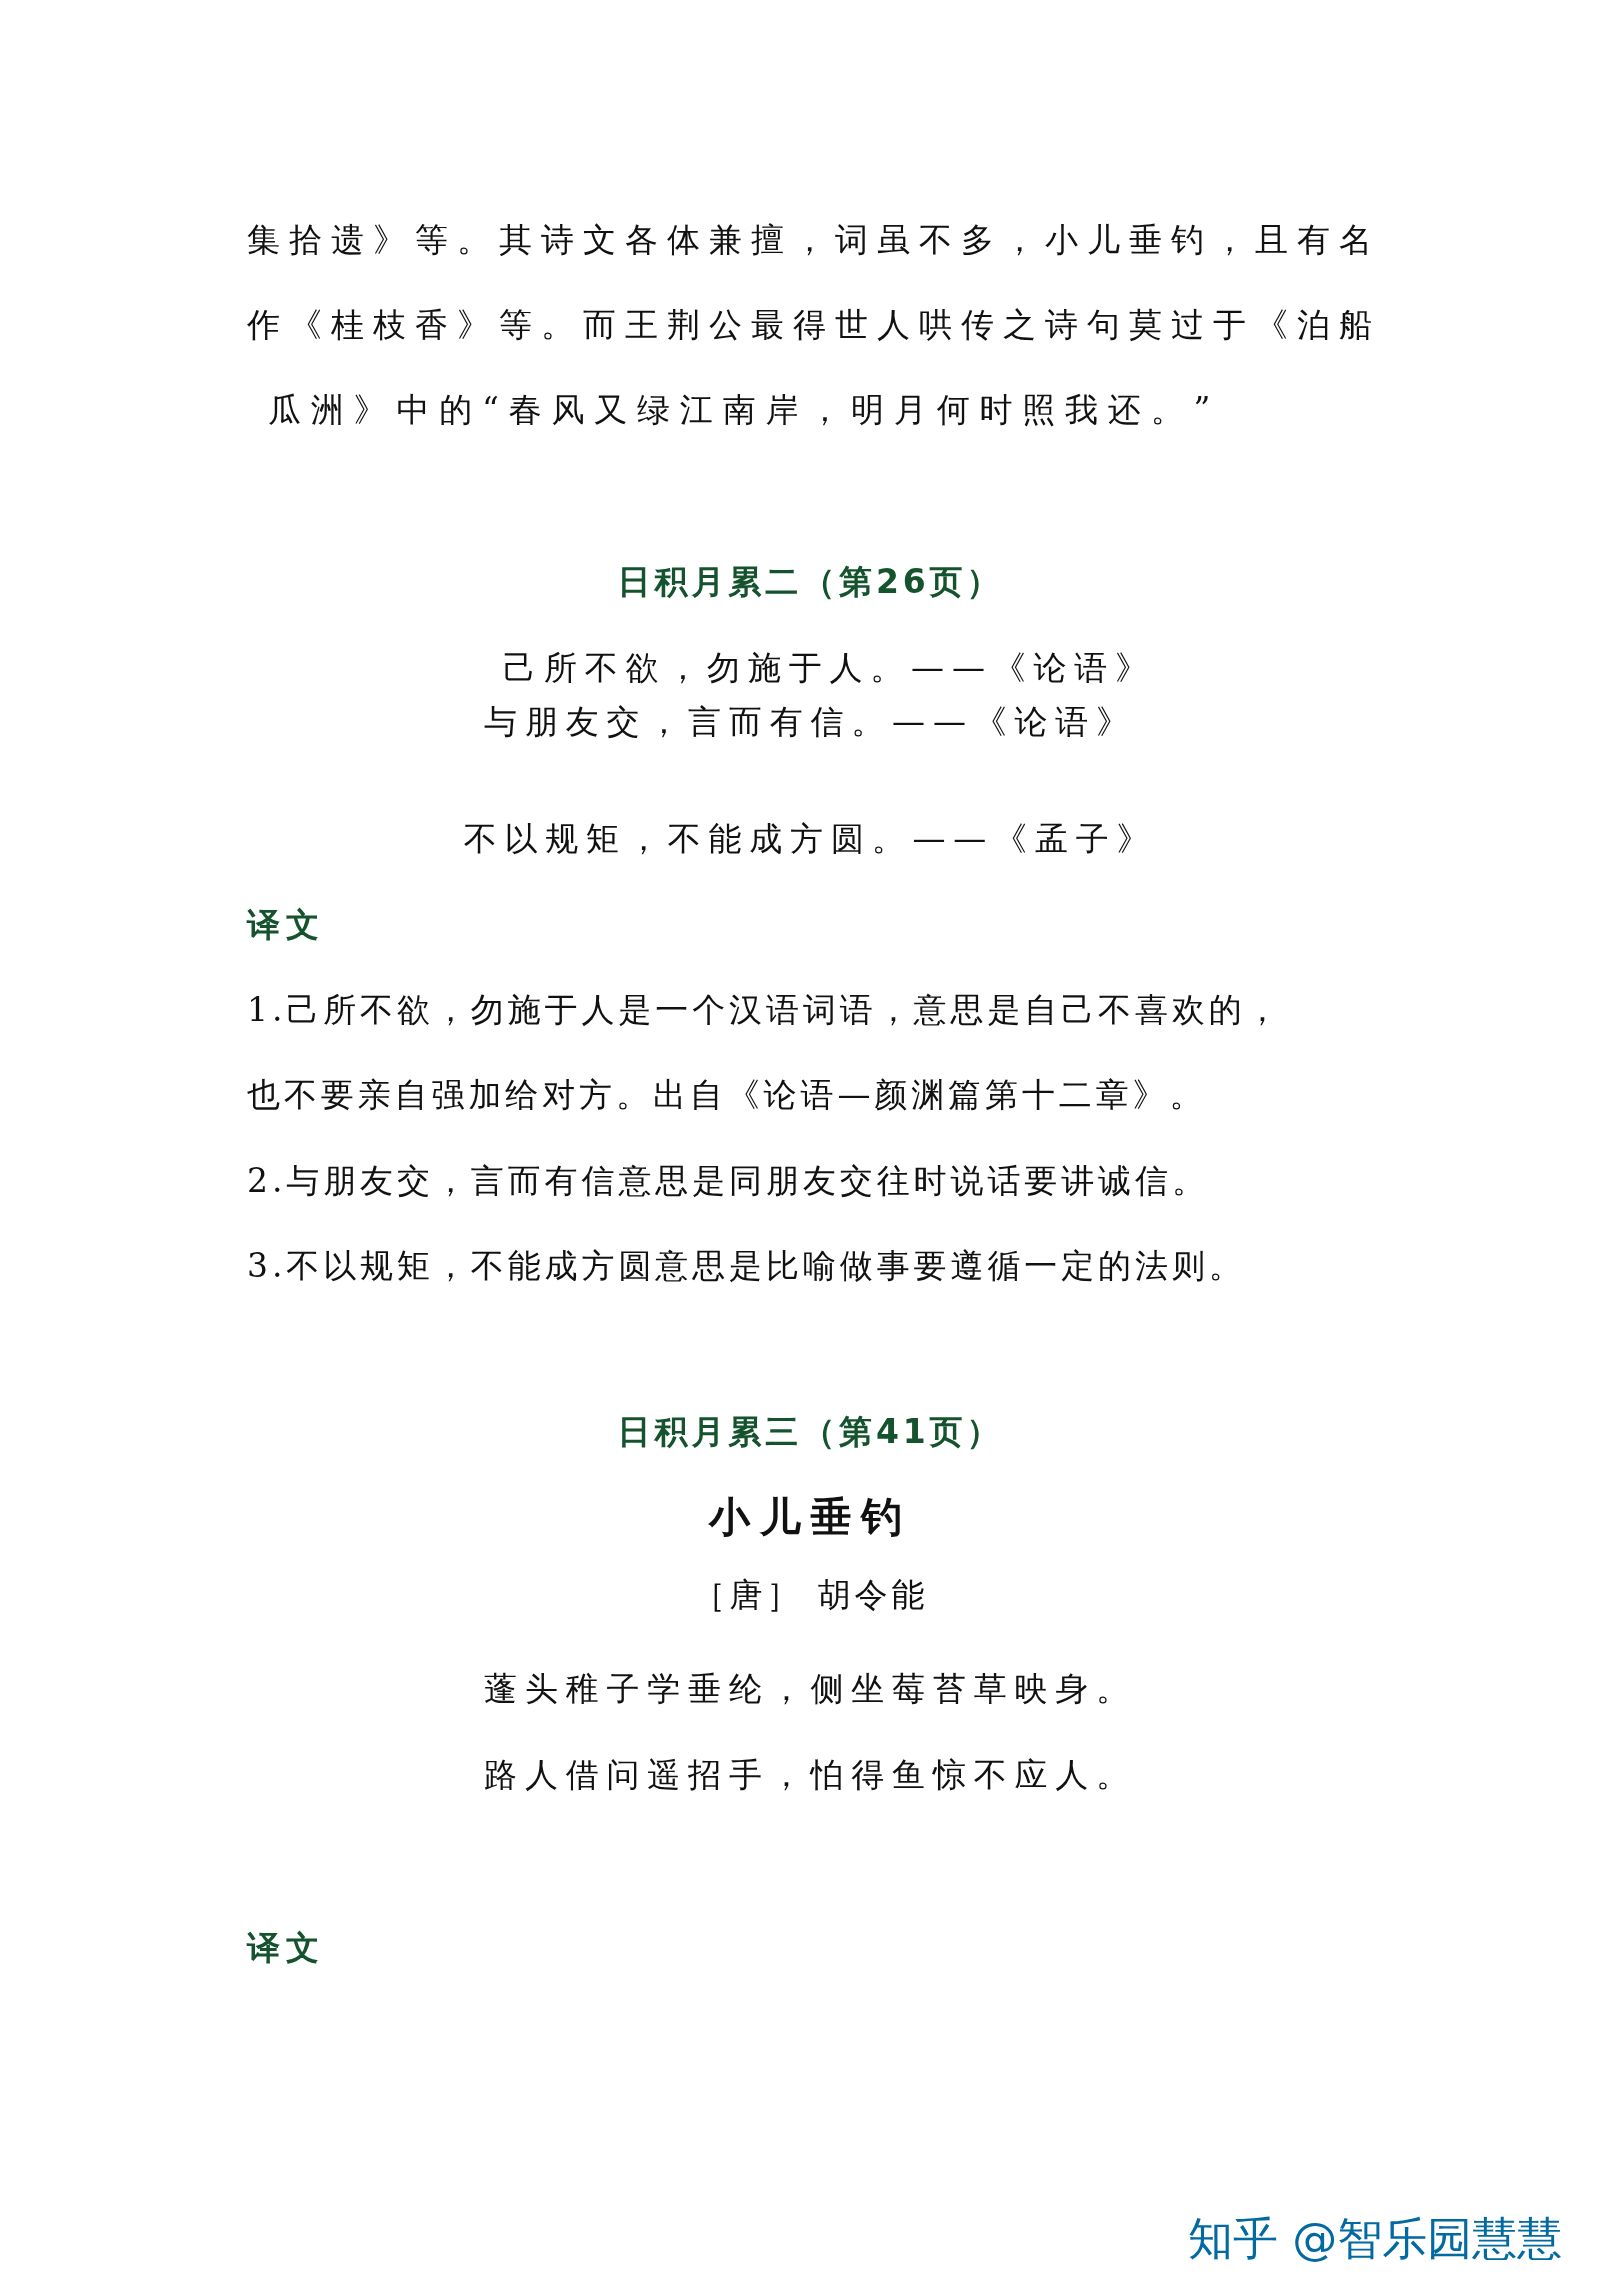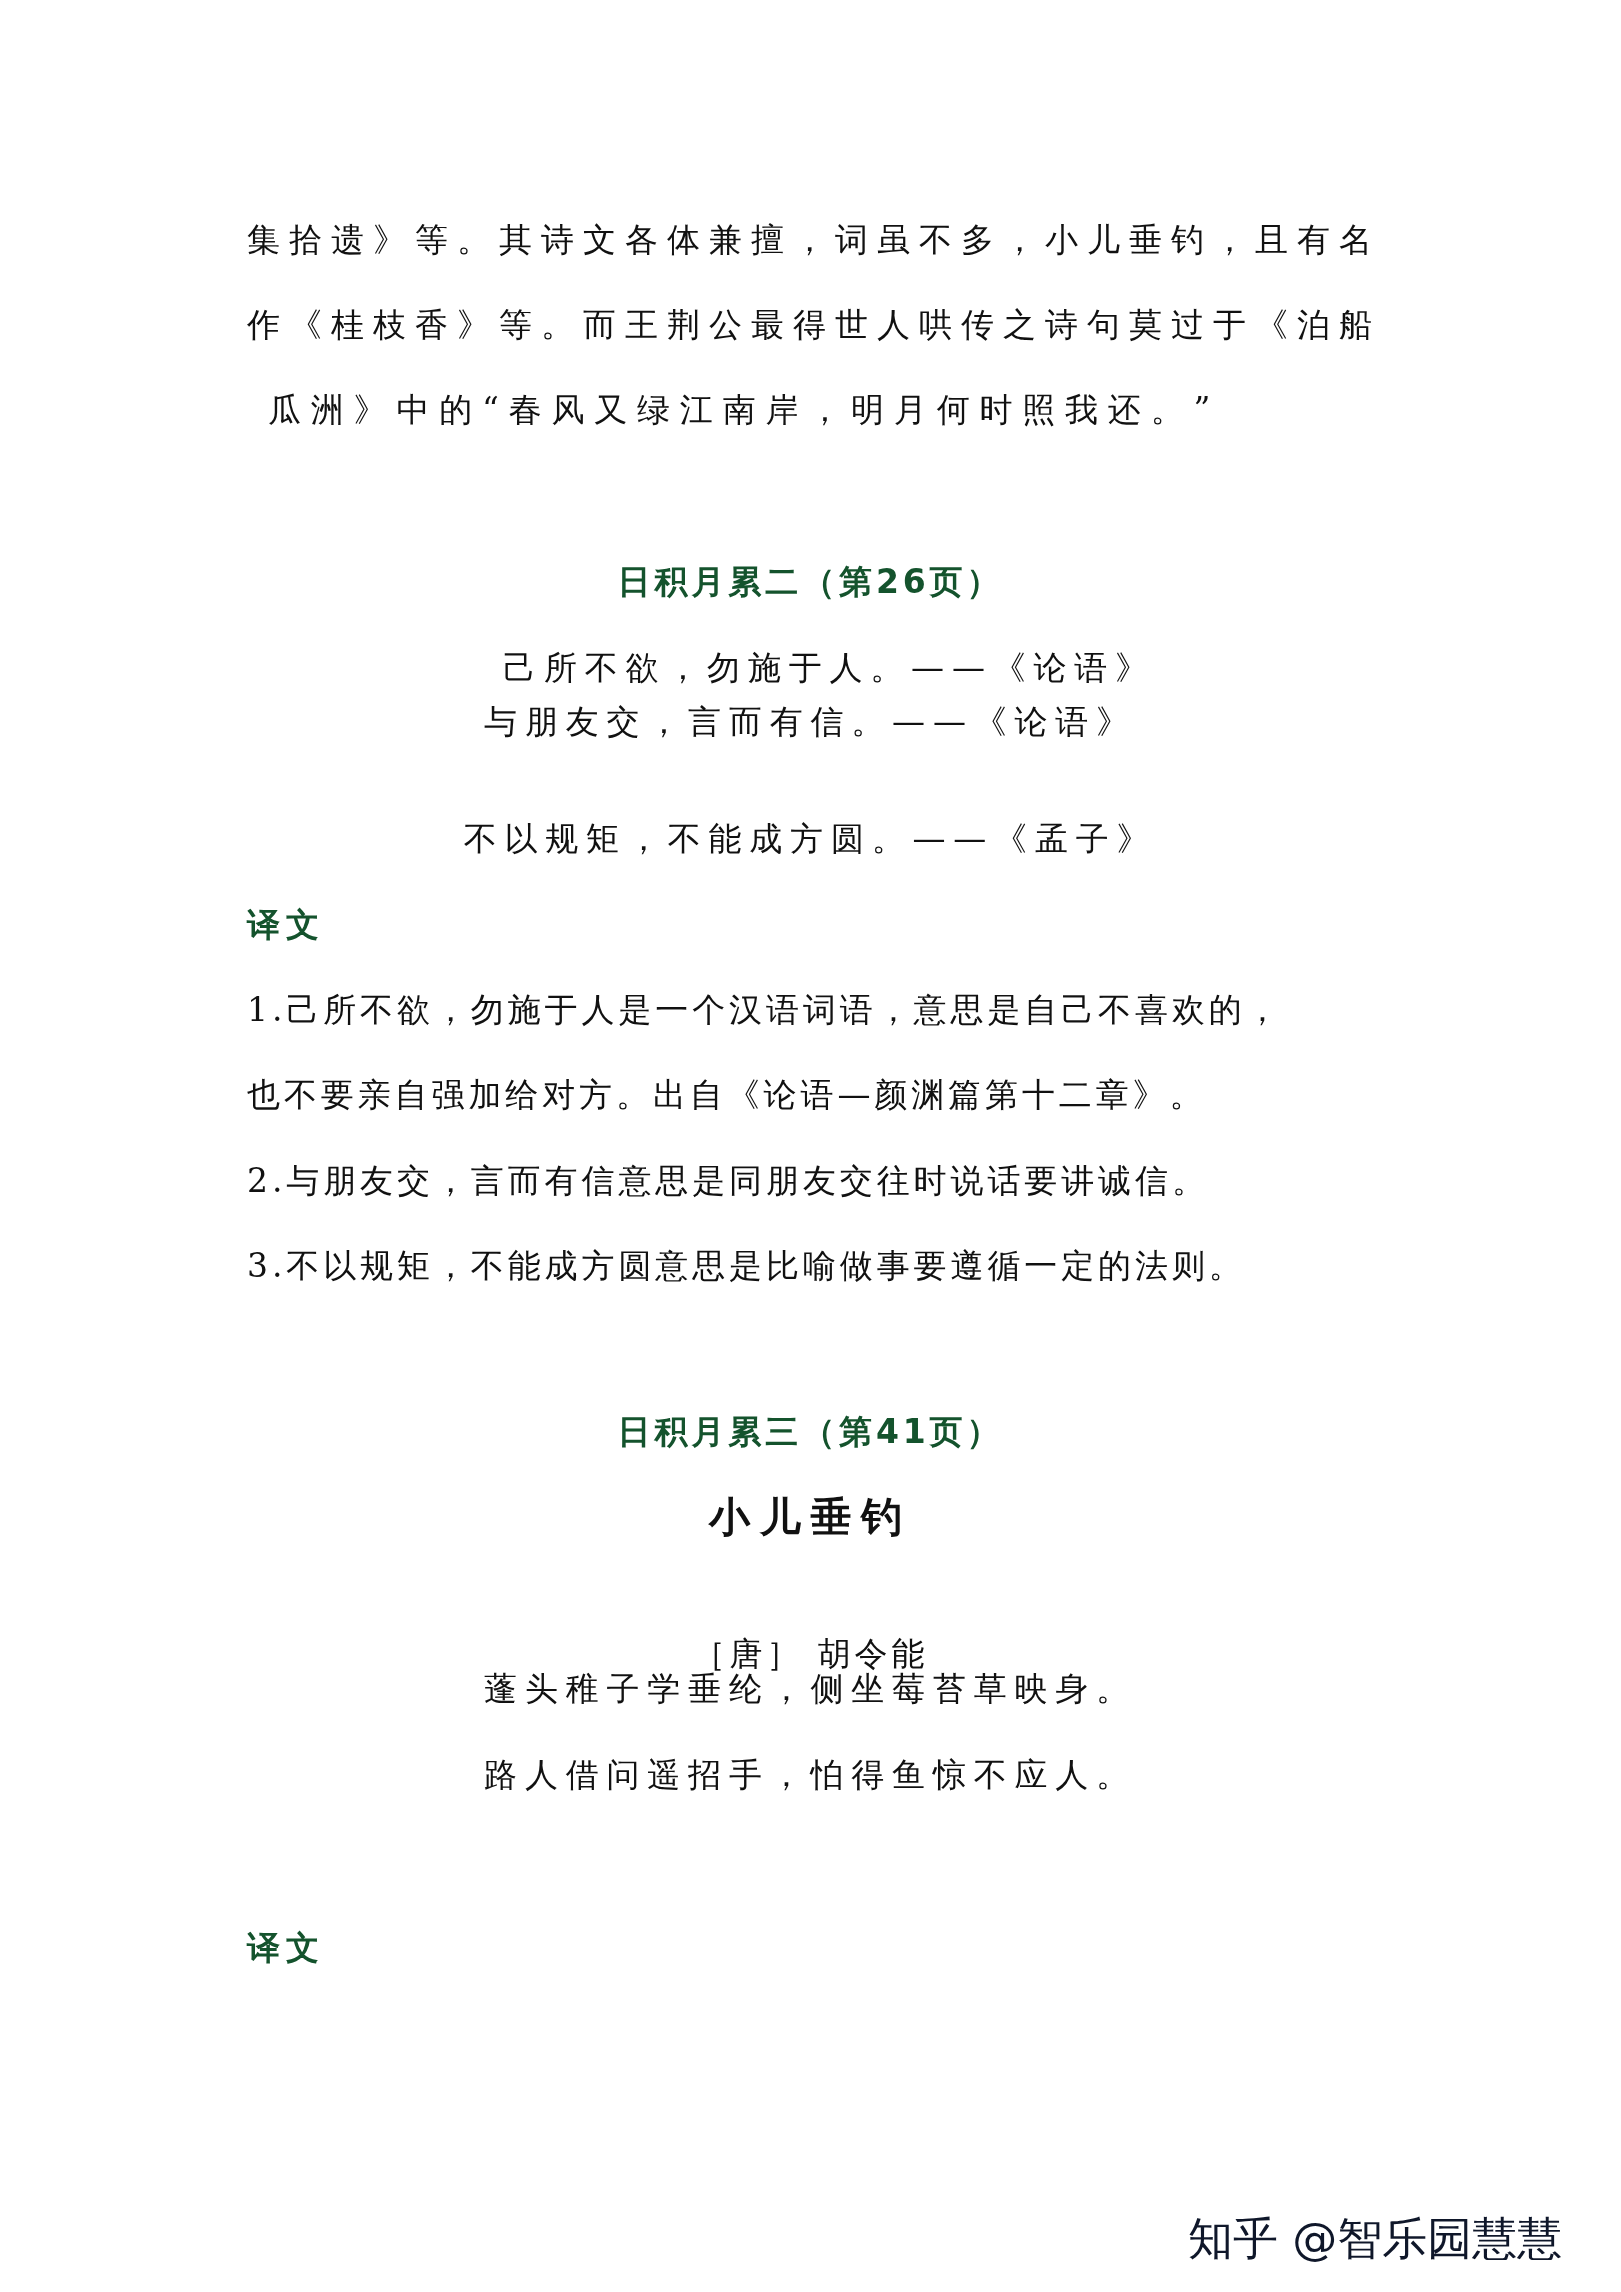--- a/index.html
+++ b/index.html
@@ -9,21 +9,21 @@
           white-space: nowrap; font-size: 33px; }
   .left { left: 247px; width: 1127px; text-align: justify; text-align-last: justify; letter-spacing: 2px; }
   .left.last { text-align-last: left; letter-spacing: 9.8px; margin-left: 21px; }
   .center { text-align: center; letter-spacing: 7.8px; }
   .red { color: #14532d; font-weight: bold; font-family: "DejaVu Sans", "Liberation Sans", sans-serif; }
   .heading { font-size: 33px; letter-spacing: 3.9px; }
   .label { left: 247px; width: auto; font-size: 33px; letter-spacing: 5.9px; }
   .title { font-weight: bold; font-size: 41px; letter-spacing: 9.8px; }
   .item { left: 247px; width: 1137px; letter-spacing: 3.9px; }
   .watermark { position: absolute; left: 1188px; top: 2207px; height: 63px; line-height: 63px;
-               font-size: 45px; color: #0f172a; font-family: "DejaVu Sans", "Liberation Sans", sans-serif;
+               font-size: 45px; color: #0369a1; font-family: "DejaVu Sans", "Liberation Sans", sans-serif;
                white-space: nowrap; text-shadow: 2px 2px 0 rgba(255,255,255,0.6); }
 </style>
 </head>
 <body>
 
 <div class="line left" style="top:210px;">集拾遗》等。其诗文各体兼擅，词虽不多，小儿垂钓，且有名</div>
 <div class="line left" style="top:295px;">作《桂枝香》等。而王荆公最得世人哄传之诗句莫过于《泊船</div>
 <div class="line left last" style="top:380px;">瓜洲》中的“春风又绿江南岸，明月何时照我还。”</div>
 
 <div class="line center red heading" style="top:552px;">日积月累二（第26页）</div>
@@ -32,20 +32,20 @@
 <div class="line center" style="top:809px;">不以规矩，不能成方圆。——《孟子》</div>
 
 <div class="line label red" style="top:895px;">译文</div>
 <div class="line item" style="top:980px;">1.己所不欲，勿施于人是一个汉语词语，意思是自己不喜欢的，</div>
 <div class="line item" style="top:1065px;">也不要亲自强加给对方。出自《论语—颜渊篇第十二章》。</div>
 <div class="line item" style="top:1151px;">2.与朋友交，言而有信意思是同朋友交往时说话要讲诚信。</div>
 <div class="line item" style="top:1236px;">3.不以规矩，不能成方圆意思是比喻做事要遵循一定的法则。</div>
 
 <div class="line center red heading" style="top:1402px;">日积月累三（第41页）</div>
 <div class="line center title" style="top:1488px;">小儿垂钓</div>
-<div class="line center" style="top:1624px; letter-spacing:3.9px;">［唐］ 胡令能</div>
+<div class="line center" style="top:1565px; letter-spacing:3.9px;">［唐］ 胡令能</div>
 <div class="line center" style="top:1659px;">蓬头稚子学垂纶，侧坐莓苔草映身。</div>
 <div class="line center" style="top:1745px;">路人借问遥招手，怕得鱼惊不应人。</div>
 
 <div class="line label red" style="top:1918px;">译文</div>
 
 <div class="watermark">知乎 @智乐园慧慧</div>
 
 
 </body></html>

